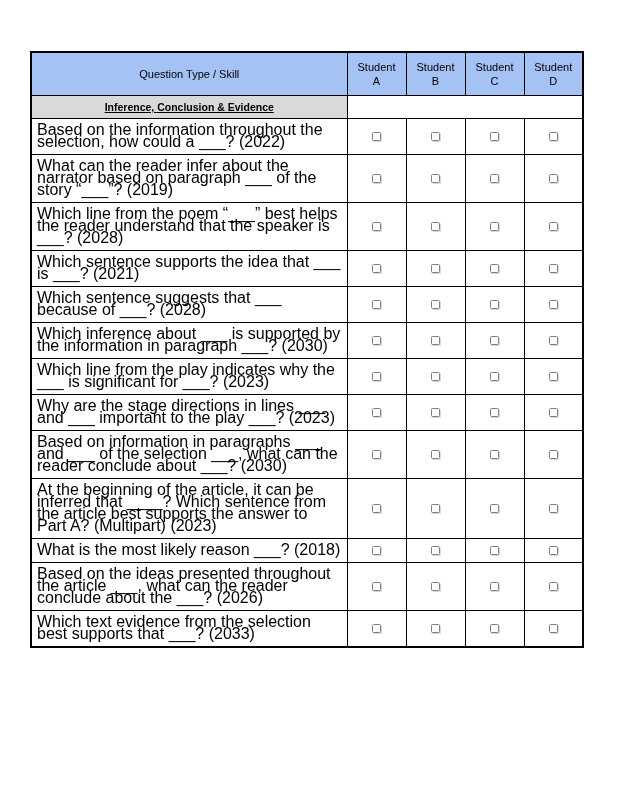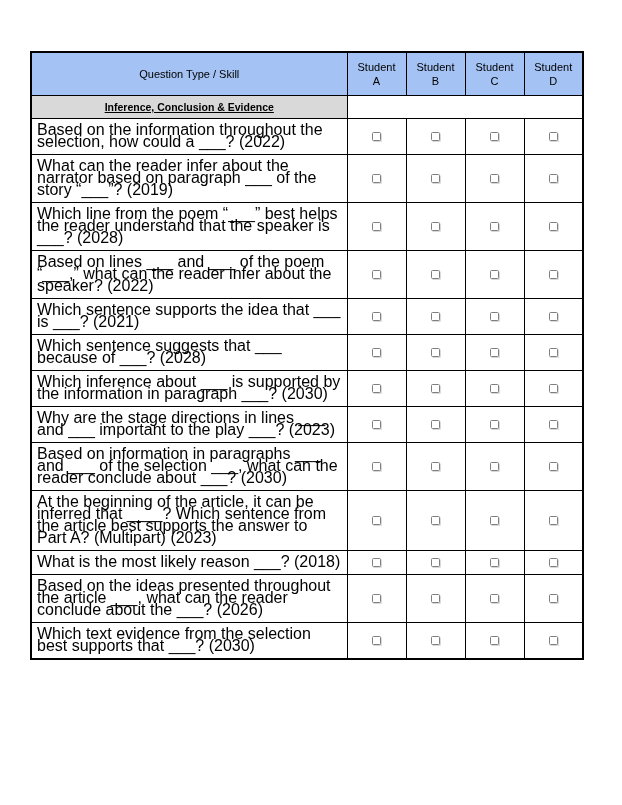--- a/index.html
+++ b/index.html
@@ -114,42 +114,42 @@
       <td class="cb-cell"><span class="checkbox"></span></td>
     </tr>
     <tr>
       <td class="q-cell">Which line from the poem “___” best helps the reader understand that the speaker is ___? (2028)</td>
       <td class="cb-cell"><span class="checkbox"></span></td>
       <td class="cb-cell"><span class="checkbox"></span></td>
       <td class="cb-cell"><span class="checkbox"></span></td>
       <td class="cb-cell"><span class="checkbox"></span></td>
     </tr>
     <tr>
-      <td class="q-cell">Based on lines ___ and ___ of the poem “___,” what can the reader infer about the speaker? (2022)</td>
-      <td class="cb-cell"><span class="checkbox"></span></td>
-      <td class="cb-cell"><span class="checkbox"></span></td>
-      <td class="cb-cell"><span class="checkbox"></span></td>
-      <td class="cb-cell"><span class="checkbox"></span></td>
-    </tr>
-    <tr>
       <td class="q-cell">Which sentence supports the idea that ___ is ___? (2021)</td>
       <td class="cb-cell"><span class="checkbox"></span></td>
       <td class="cb-cell"><span class="checkbox"></span></td>
       <td class="cb-cell"><span class="checkbox"></span></td>
       <td class="cb-cell"><span class="checkbox"></span></td>
     </tr>
     <tr>
       <td class="q-cell">Which sentence suggests that ___ because of ___? (2028)</td>
       <td class="cb-cell"><span class="checkbox"></span></td>
       <td class="cb-cell"><span class="checkbox"></span></td>
       <td class="cb-cell"><span class="checkbox"></span></td>
       <td class="cb-cell"><span class="checkbox"></span></td>
     </tr>
     <tr>
       <td class="q-cell">Which inference about ___ is supported by the information in paragraph ___? (2030)</td>
+      <td class="cb-cell"><span class="checkbox"></span></td>
+      <td class="cb-cell"><span class="checkbox"></span></td>
+      <td class="cb-cell"><span class="checkbox"></span></td>
+      <td class="cb-cell"><span class="checkbox"></span></td>
+    </tr>
+    <tr>
+      <td class="q-cell">Which line from the play indicates why the ___ is significant for ___? (2023)</td>
       <td class="cb-cell"><span class="checkbox"></span></td>
       <td class="cb-cell"><span class="checkbox"></span></td>
       <td class="cb-cell"><span class="checkbox"></span></td>
       <td class="cb-cell"><span class="checkbox"></span></td>
     </tr>
     <tr>
       <td class="q-cell">Why are the stage directions in lines ___ and ___ important to the play ___? (2023)</td>
       <td class="cb-cell"><span class="checkbox"></span></td>
       <td class="cb-cell"><span class="checkbox"></span></td>
       <td class="cb-cell"><span class="checkbox"></span></td>
@@ -177,20 +177,20 @@
       <td class="cb-cell"><span class="checkbox"></span></td>
     </tr>
     <tr>
       <td class="q-cell">Based on the ideas presented throughout the article ___, what can the reader conclude about the ___? (2026)</td>
       <td class="cb-cell"><span class="checkbox"></span></td>
       <td class="cb-cell"><span class="checkbox"></span></td>
       <td class="cb-cell"><span class="checkbox"></span></td>
       <td class="cb-cell"><span class="checkbox"></span></td>
     </tr>
     <tr>
-      <td class="q-cell">Which text evidence from the selection best supports that ___? (2030)</td>
+      <td class="q-cell">Which text evidence from the selection best supports that ___? (2033)</td>
       <td class="cb-cell"><span class="checkbox"></span></td>
       <td class="cb-cell"><span class="checkbox"></span></td>
       <td class="cb-cell"><span class="checkbox"></span></td>
       <td class="cb-cell"><span class="checkbox"></span></td>
     </tr>
   </tbody>
 </table>
 
 </body></html>

